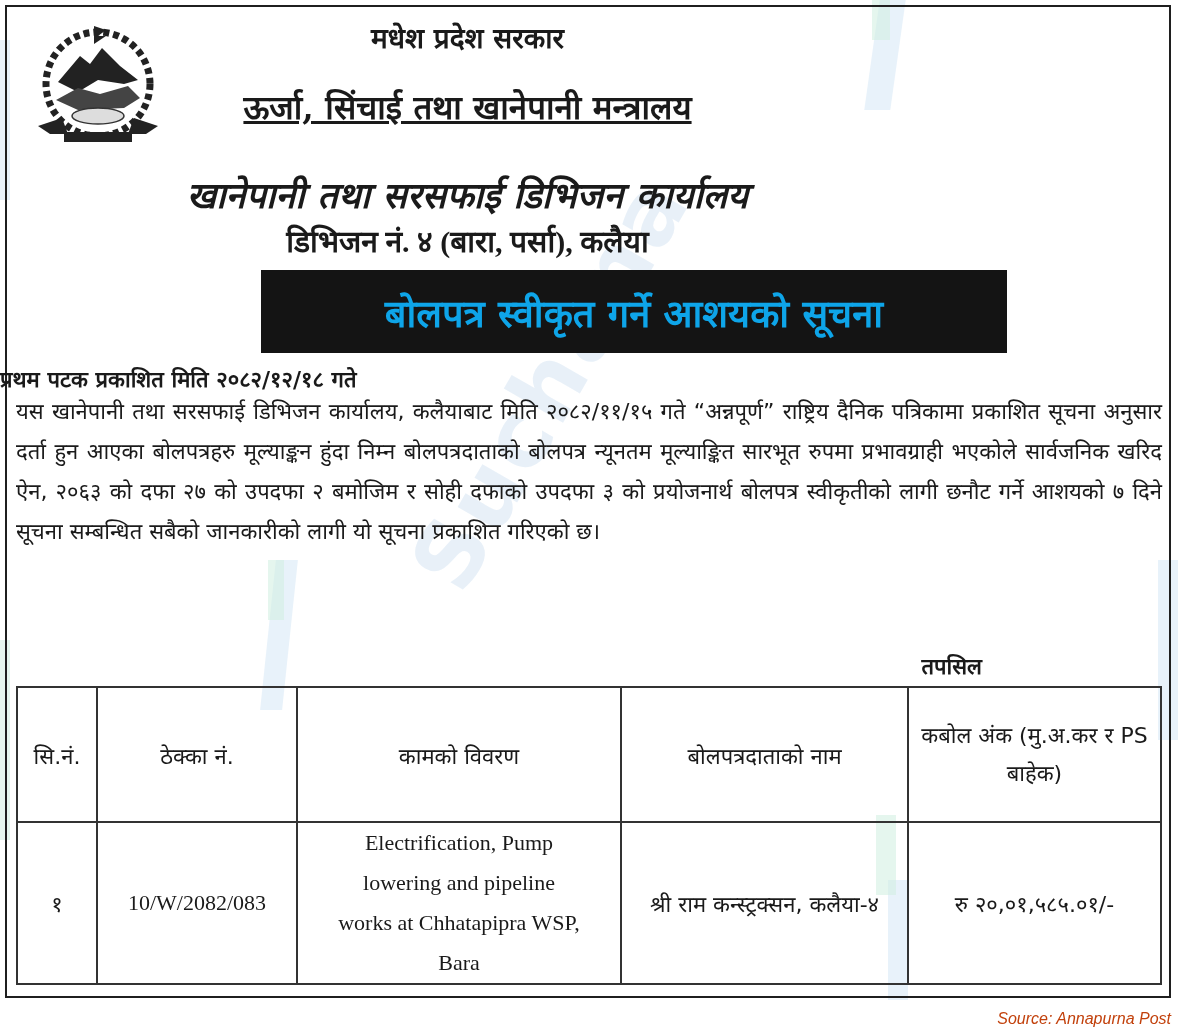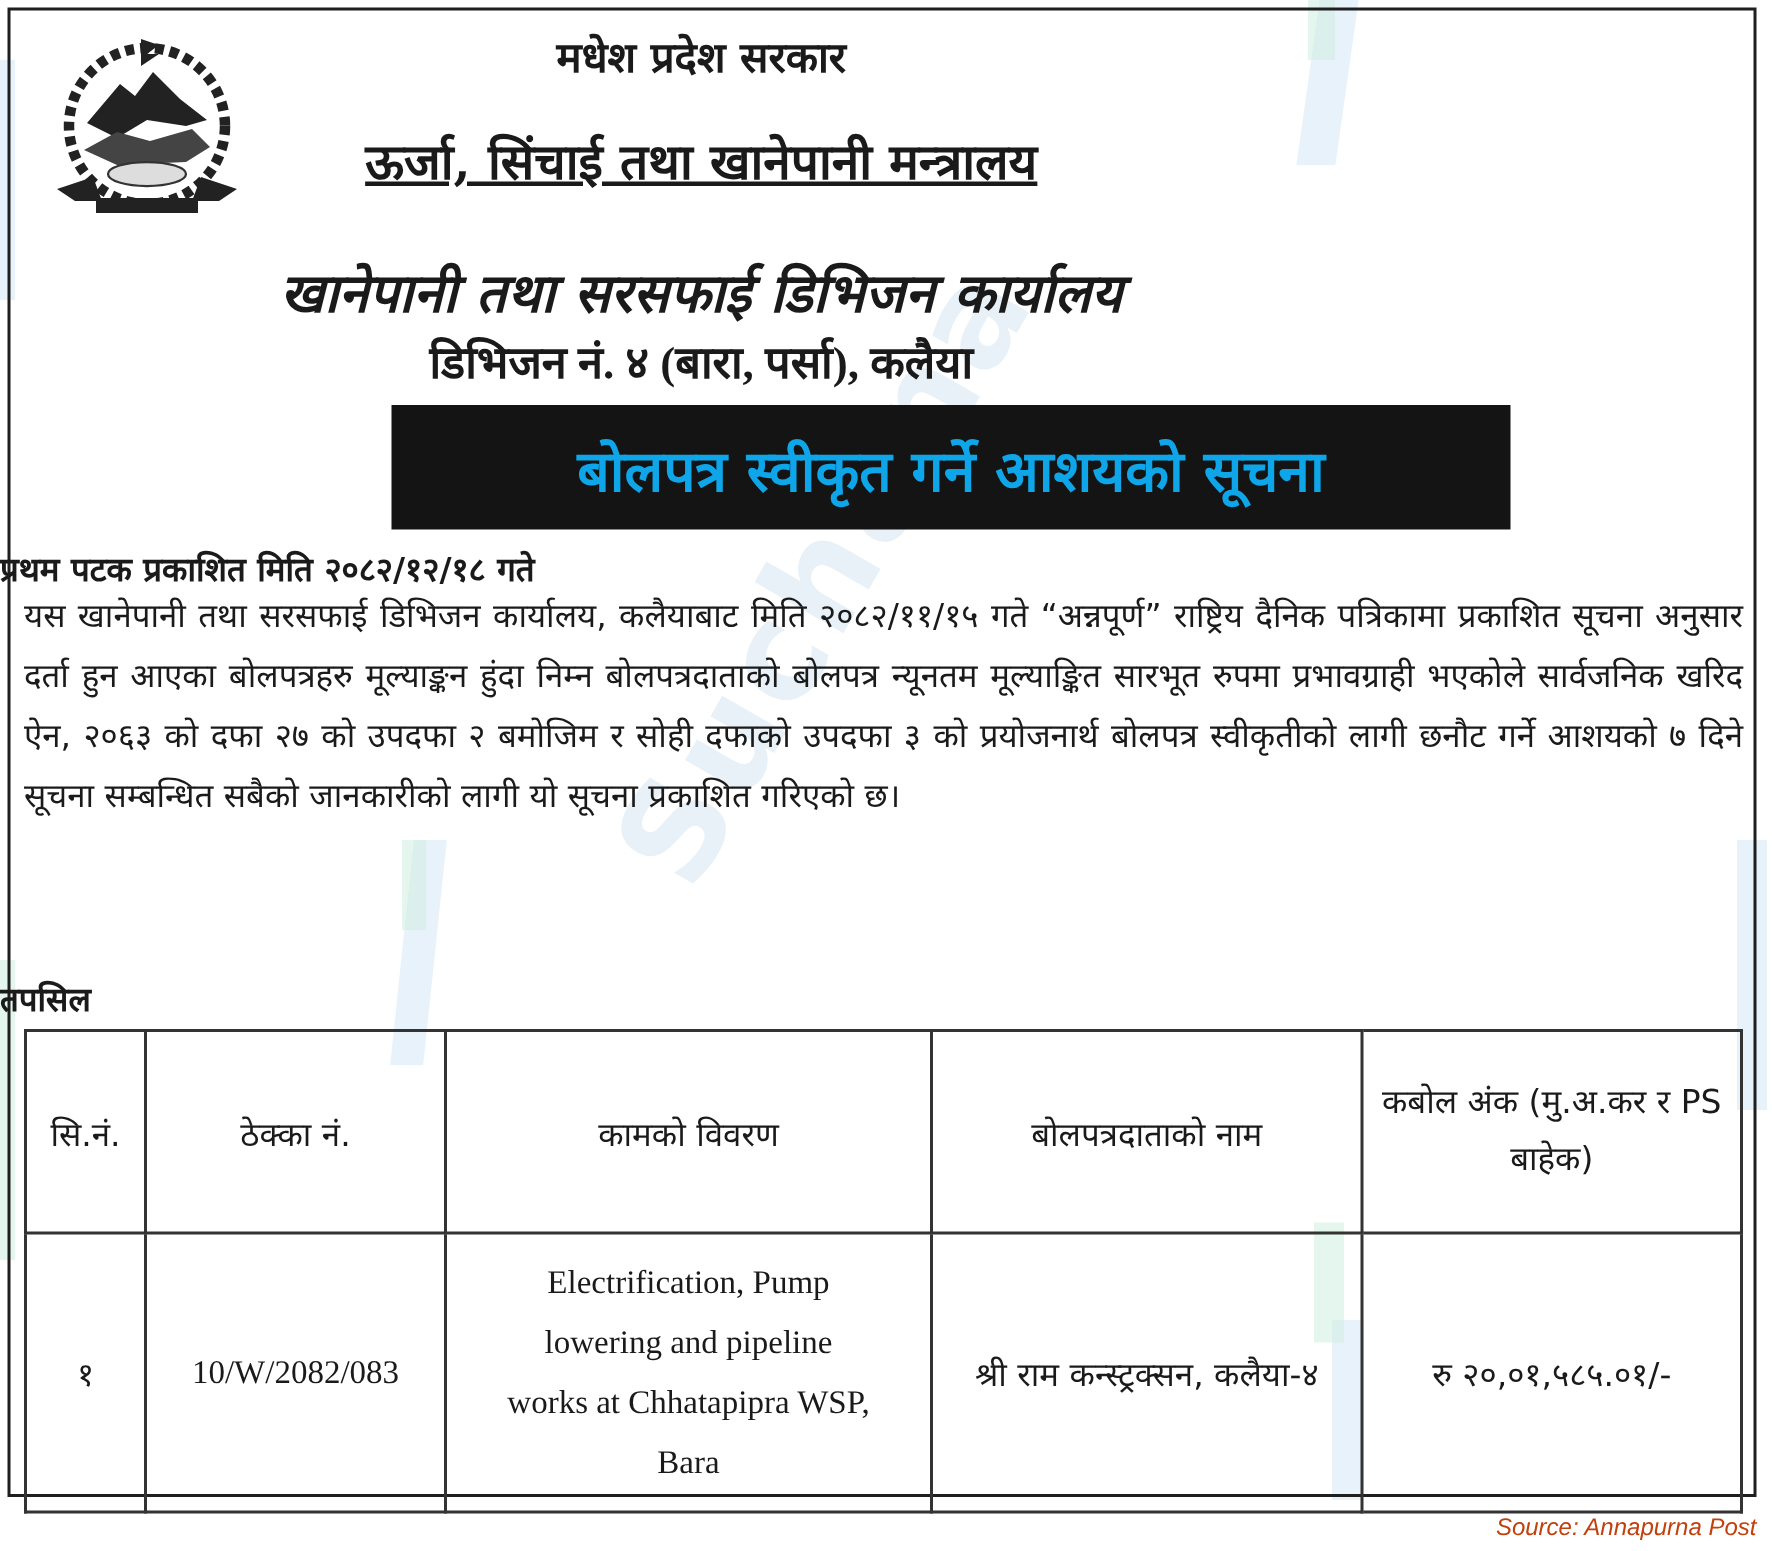--- a/index.html
+++ b/index.html
@@ -32,21 +32,21 @@
     position: absolute; left: 261px; top: 270px; width: 746px; height: 83px;
     background: #141414; color: #0ea5e9; font-weight: bold; font-size: 38px;
     display: flex; align-items: center; justify-content: center;
   }
   .date { position: absolute; left: 0; width: 1181px; top: 363px; font-weight: bold; font-size: 22px; }
   .para {
     position: absolute; left: 16px; top: 392px; width: 1146px;
     font-size: 22px; line-height: 40px; text-align: justify;
     font-family: "DejaVu Sans", sans-serif;
   }
-  .sched { position: absolute; left: 0; width: 982px; top: 650px; text-align: left; font-size: 22px; font-weight: bold; }
+  .sched { position: absolute; left: 0; width: 982px; top: 650px; text-align: right; font-size: 22px; font-weight: bold; }
   table.details {
     position: absolute; left: 16px; top: 686px; width: 1144px; height: 224px;
     border-collapse: collapse; table-layout: fixed;
   }
   table.details th, table.details td {
     border: 2px solid #333; text-align: center; vertical-align: middle;
     font-weight: normal; padding: 0 6px;
   }
   table.details th { height: 133px; font-size: 22px; font-family: "DejaVu Sans", sans-serif; }
   table.details td { font-size: 22px; }
@@ -116,20 +116,20 @@
       <th>ठेक्का नं.</th>
       <th>कामको विवरण</th>
       <th>बोलपत्रदाताको नाम</th>
       <th style="line-height:38px;">कबोल अंक (मु.अ.कर र PS बाहेक)</th>
     </tr>
   </thead>
   <tbody>
     <tr>
       <td class="dev">१</td>
       <td class="contract">10/W/2082/083</td>
-      <td class="desc" style="padding:12px 40px;">Electrification, Pump lowering and pipeline works at Chhatapipra WSP, Bara</td>
+      <td class="desc" style="padding:0 40px;">Electrification, Pump lowering and pipeline works at Chhatapipra WSP, Bara</td>
       <td class="dev">श्री राम कन्स्ट्रक्सन, कलैया-४</td>
       <td class="dev">रु २०,०१,५८५.०१/-</td>
     </tr>
   </tbody>
 </table>
 
 <div class="source">Source: Annapurna Post</div>
 
 </body></html>

